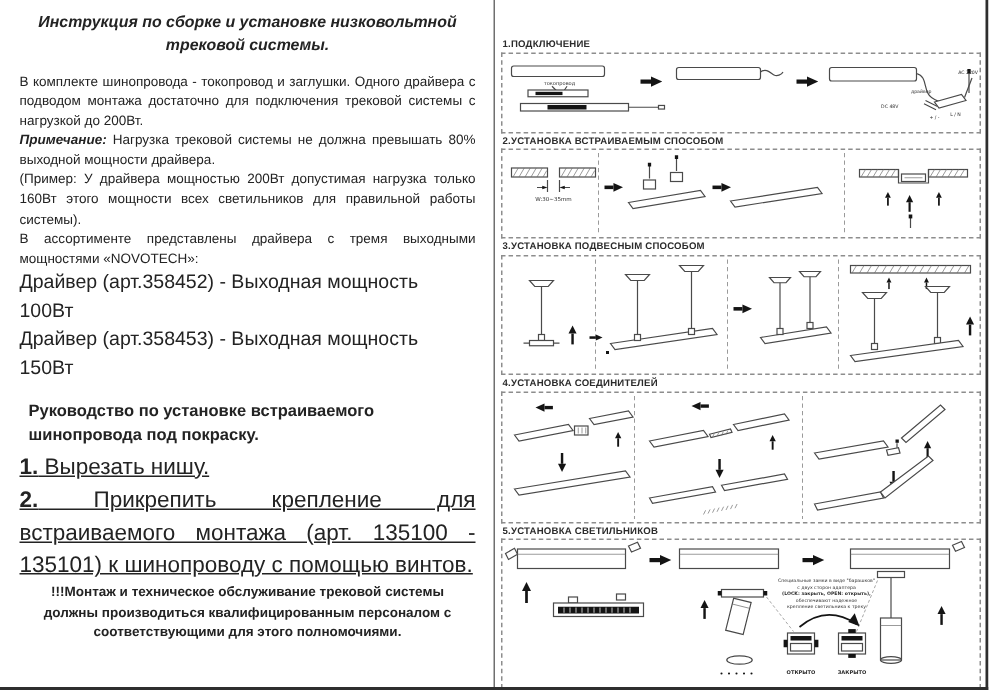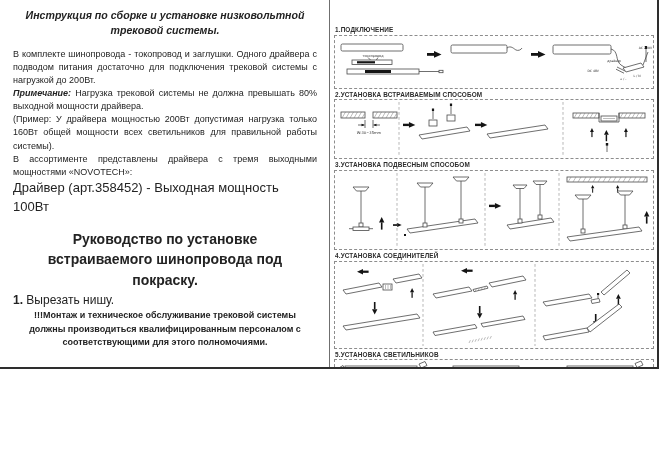--- a/index.html
+++ b/index.html
@@ -1,29 +1,29 @@
 <!DOCTYPE html>
 <html><head>
 <meta charset="utf-8">
 <style>
   html,body{margin:0;padding:0;background:#fff;}
-  .page{position:relative;width:659px;height:369px;background:#fff;box-sizing:border-box;
+  .page{position:relative;width:659px;height:460px;background:#fff;box-sizing:border-box;
         display:flex;font-family:"Liberation Sans",sans-serif;color:#232323;
         border-right:2px solid #2e2e2e;border-bottom:2px solid #2e2e2e;overflow:hidden;}
   
   .left{width:331px;box-sizing:border-box;border-right:1px solid #6f6f6f;
         padding:6px 12px 0 13px;}
   .left h1{font-size:10.6px;font-weight:bold;font-style:italic;text-align:center;
            line-height:1.45;margin:2px 4px 9px 4px;}
   .bp{font-size:9px;line-height:1.46;margin:0;text-align:justify;}
   .drv{font-size:13px;line-height:1.46;margin:0;}
   .note-label{font-weight:bold;font-style:italic;}
-  .left h2{font-size:14px;font-weight:bold;text-align:center;line-height:1.45;
+  .left h2{font-size:11px;font-weight:bold;line-height:1.45;
            margin:12px 6px 2px 6px;}
-  .step{font-size:12px;line-height:1.46;margin:0;text-align:justify;}
+  .step{font-size:15px;line-height:1.46;margin:0;text-align:justify;text-decoration:underline;}
   .step b{font-weight:bold;}
   .warning{font-size:9px;font-weight:bold;text-align:center;line-height:1.5;
            margin:0 2px 0 2px;}
   
   .right{flex:1;box-sizing:border-box;padding:26px 3px 0 4px;display:flex;
          flex-direction:column;}
   .sec{margin-bottom:2px;}
   .hdr{font-size:6.4px;font-weight:600;color:#2c2c2c;letter-spacing:.15px;
        margin:0 0 1px 1px;line-height:1.2;}
   .box{border:1px dashed #8d8d8d;background:#fff;}
@@ -37,27 +37,29 @@
   .dsh{fill:none;stroke:#9a9a9a;stroke-width:.7;stroke-dasharray:2.8 2.2;}
   .ldr{fill:none;stroke:#8a8a8a;stroke-width:.5;stroke-dasharray:2 1.5;}
 </style>
 </head>
 <body>
 
 <div class="page">
 
   <div class="left">
     <h1>Инструкция по сборке и установке низковольтной трековой системы.</h1>
-    <p class="bp">В комплекте шинопровода - токопровод и заглушки. Одного драйвера с подводом питания достаточно для подключения трековой системы с нагрузкой до 200Вт.</p>
+    <p class="bp">В комплекте шинопровода - токопровод и заглушки. Одного драйвера с подводом монтажа достаточно для подключения трековой системы с нагрузкой до 200Вт.</p>
     <p class="bp"><span class="note-label">Примечание:</span><span> Нагрузка трековой системы не должна превышать 80% выходной мощности драйвера.</span></p>
-    <p class="bp">(Пример: У драйвера мощностью 200Вт допустимая нагрузка только 160Вт общей мощности всех светильников для правильной работы системы).</p>
+    <p class="bp">(Пример: У драйвера мощностью 200Вт допустимая нагрузка только 160Вт этого мощности всех светильников для правильной работы системы).</p>
     <p class="bp">В ассортименте представлены драйвера с тремя выходными мощностями «NOVOTECH»:</p>
     <div class="drv">Драйвер (арт.358452) - Выходная мощность 100Вт</div>
+    <div class="drv">Драйвер (арт.358453) - Выходная мощность 150Вт</div>
     <h2>Руководство по установке встраиваемого шинопровода под покраску.</h2>
     <p class="step"><b>1.</b><span> Вырезать нишу.</span></p>
+    <p class="step"><b>2.</b><span> Прикрепить крепление для встраиваемого монтажа (арт. 135100 - 135101) к шинопроводу с помощью винтов.</span></p>
     <p class="warning">!!!Монтаж и техническое обслуживание трековой системы должны производиться квалифицированным персоналом с соответствующими для этого полномочиями.</p>
   </div>
 
   <div class="right">
 
     <svg width="0" height="0" style="position:absolute">
       <defs>
         <g id="arR">
             <rect x="0" y="2" width="7" height="2.8"></rect>
             <polygon points="7,0 14.5,3.4 7,6.8"></polygon>

